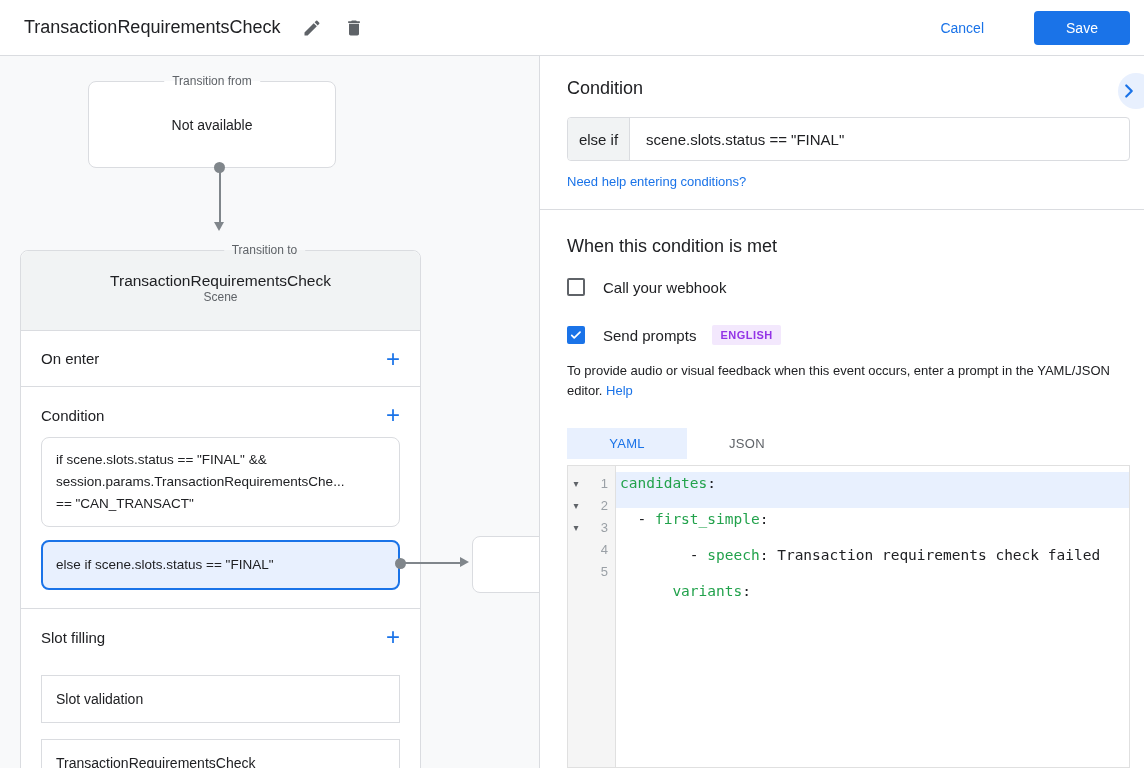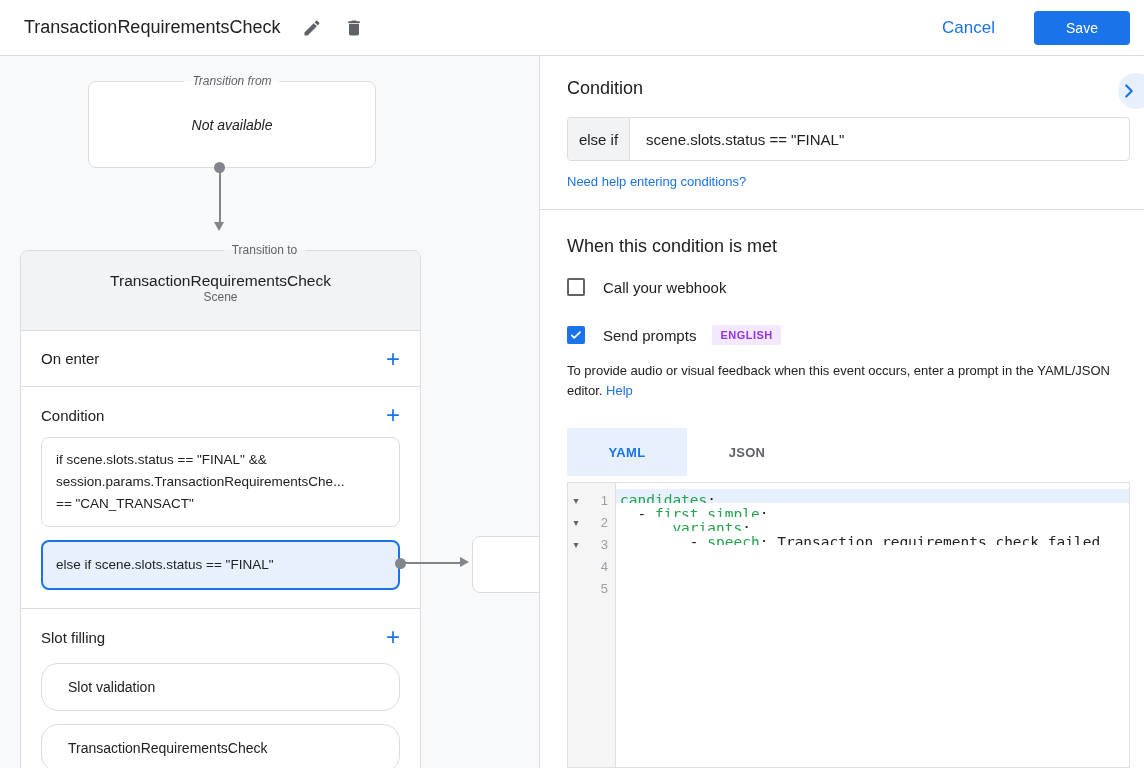--- a/index.html
+++ b/index.html
@@ -7,33 +7,33 @@
     font-family: "Liberation Sans", sans-serif; color: #202124; }
 
   
   .topbar { height: 56px; display: flex; align-items: center;
     padding: 0 14px 0 24px; border-bottom: 1px solid #dadce0; background: #fff; }
   .topbar-title { font-size: 18px; color: #202124; }
   .icon-btn { width: 24px; height: 24px; display: flex; align-items: center; justify-content: center; cursor: pointer; }
   .icon-btn.edit { margin-left: 20px; }
   .icon-btn.del { margin-left: 18px; }
   .topbar-spacer { flex: 1; }
-  .cancel-btn { color: #1a73e8; font-size: 17px; font-weight: 500; margin-right: 39px; cursor: pointer; }
+  .cancel-btn { color: #1a73e8; font-size: 14px; font-weight: 500; margin-right: 50px; cursor: pointer; }
   .save-btn { background: #1a73e8; color: #fff; border: none; border-radius: 4px;
     width: 96px; height: 34px; font-size: 14px; font-weight: 500; font-family: inherit; cursor: pointer; }
 
   .app { display: flex; height: 712px; }
 
   
   .left-panel { width: 540px; flex: none; position: relative; background: #f8f9fa;
     border-right: 1px solid #dadce0; overflow: hidden; }
 
-  .tf-box { position: absolute; left: 88px; top: 25px; width: 288px; height: 87px;
+  .tf-box { position: absolute; left: 88px; top: 25px; width: 248px; height: 87px;
     background: #fff; border: 1px solid #dadce0; border-radius: 8px;
-    display: flex; align-items: center; justify-content: center; font-style: italic; }
+    display: flex; align-items: center; justify-content: center; }
   .legend { position: absolute; top: -8px; left: 50%; transform: translateX(-50%);
     font-size: 12px; color: #5f6368; padding: 0 8px; white-space: nowrap; }
   .legend.on-white { background: linear-gradient(#f8f9fa 50%, #ffffff 50%); }
   .legend.on-gray { background: linear-gradient(#f8f9fa 50%, #f1f3f4 50%); margin-left: 44px; }
   .tf-content { font-size: 14px; }
 
   .conn-dot { position: absolute; width: 11px; height: 11px; border-radius: 50%; background: #80868b; }
   .conn-vline { position: absolute; width: 2px; background: #80868b; }
   .conn-hline { position: absolute; height: 2px; background: #80868b; }
   .arrow-down { position: absolute; width: 0; height: 0;
@@ -57,22 +57,22 @@
   .plus { color: #1a73e8; font-size: 24px; font-weight: 300; line-height: 20px; cursor: pointer; }
 
   .card-section { border-bottom: 1px solid #dadce0; padding-bottom: 18px; }
   .card-section.last { border-bottom: none; padding-bottom: 0; }
   .section-head { display: flex; align-items: center; justify-content: space-between;
     padding: 18px 20px 12px; }
   .cond-box { margin: 0 20px; background: #fff; border: 1px solid #dadce0; border-radius: 8px;
     padding: 11px 14px; font-size: 13.5px; line-height: 22px; cursor: pointer; }
   .cond-box .line { white-space: nowrap; overflow: hidden; }
   .cond-box.selected { margin-top: 13px; border: 2px solid #1a73e8; background: #e8f0fe; padding: 12px 13px; }
-  .slot-box { margin: 4px 20px 13px; background: #fff; border: 1px solid #dadce0; border-radius: 17px;
-    padding: 12px 26px; font-size: 14px; line-height: 22px; cursor: pointer; }
+  .slot-box { margin: 16px 20px 13px; background: #fff; border: 1px solid #dadce0; border-radius: 0;
+    padding: 12px 14px; font-size: 14px; line-height: 22px; cursor: pointer; }
 
   .target-box { position: absolute; left: 472px; top: 480px; width: 100px; height: 57px;
     background: #fff; border: 1px solid #dadce0; border-radius: 8px; }
 
   
   .right-panel { flex: 1; position: relative; background: #fff; display: flex;
     flex-direction: column; overflow: hidden; }
   .panel-top { padding: 22px 14px 0 27px; }
   .panel-h { font-size: 18px; font-weight: 400; color: #202124; }
   .expand-circle { position: absolute; top: 17px; right: -10px; width: 36px; height: 36px;
@@ -96,34 +96,34 @@
     flex: none; cursor: pointer; }
   .checkbox.checked { border-color: #1a73e8; background: #1a73e8;
     display: flex; align-items: center; justify-content: center; }
   .check-label { margin-left: 18px; font-size: 15px; font-weight: 500; color: #202124; }
   .lang-badge { margin-left: 16px; background: #f3e8fd; color: #9334e6; font-size: 11px;
     font-weight: 700; letter-spacing: 0.5px; padding: 4px 8px; border-radius: 2px; }
   .desc { margin-top: 16px; font-size: 13px; line-height: 20px; color: #202124; max-width: 572px; }
   .desc .inline-link { color: #1a73e8; cursor: pointer; }
 
   .tabs { margin-top: 27px; display: flex; }
-  .tab { width: 120px; height: 48px; display: flex; align-items: center; justify-content: center;
-    font-size: 13px; font-weight: 700; letter-spacing: 0.3px; color: #5f6368; cursor: pointer; }
+  .tab { width: 120px; height: 31px; display: flex; align-items: center; justify-content: center;
+    font-size: 13px; font-weight: 400; letter-spacing: 0.3px; color: #5f6368; cursor: pointer; }
   .tab.active { background: #e8f0fe; color: #1a73e8; }
 
   .editor { margin-top: 6px; flex: 1; min-height: 0; border: 1px solid #e0e0e0;
     display: flex; overflow: hidden; background: #fff; }
   .gutter { width: 48px; flex: none; background: #f5f5f5; border-right: 1px solid #e0e0e0;
     padding-top: 6px; }
   .gutter-row { height: 22px; display: flex; align-items: center; }
   .fold-arrow { width: 16px; text-align: center; font-size: 10px; color: #5f6368; cursor: pointer; }
   .line-num { flex: 1; text-align: right; padding-right: 7px; font-size: 13px; color: #9aa0a6; }
   .code-area { flex: 1; min-width: 0; padding-top: 6px; font-family: "DejaVu Sans Mono", monospace;
     font-size: 14.5px; cursor: text; }
-  .code-row { height: 14px; line-height: 22px; white-space: pre; padding-left: 4px; overflow: hidden; }
+  .code-row { height: 36px; line-height: 22px; white-space: pre; padding-left: 4px; overflow: hidden; }
   .code-row.active { background: #e8f0fe; }
   .code-row .key { color: #22a24c; }
   .code-row .plain { color: #202124; }
 
   svg { display: block; }
 </style>
 </head>
 <body>
 
 <div class="topbar">
@@ -262,20 +262,20 @@
               <span class="line-num">4</span>
             </div>
             <div class="gutter-row">
               <span class="fold-arrow"></span>
               <span class="line-num">5</span>
             </div>
           </div>
         <div class="code-area">
             <div class="code-row active"><span class="key">candidates</span><span class="plain">:</span></div>
             <div class="code-row"><span class="plain">  - </span><span class="key">first_simple</span><span class="plain">:</span></div>
+            <div class="code-row"><span class="plain">        - </span><span class="key">speech</span><span class="plain">:</span><span class="plain"> Transaction requirements check failed</span></div>
             <div class="code-row"><span class="plain">      </span><span class="key">variants</span><span class="plain">:</span></div>
-            <div class="code-row"><span class="plain">        - </span><span class="key">speech</span><span class="plain">:</span><span class="plain"> Transaction requirements check failed</span></div>
             <div class="code-row"></div>
           </div>
       </div>
     </div>
   </div>
 </div>
 
 </body></html>

